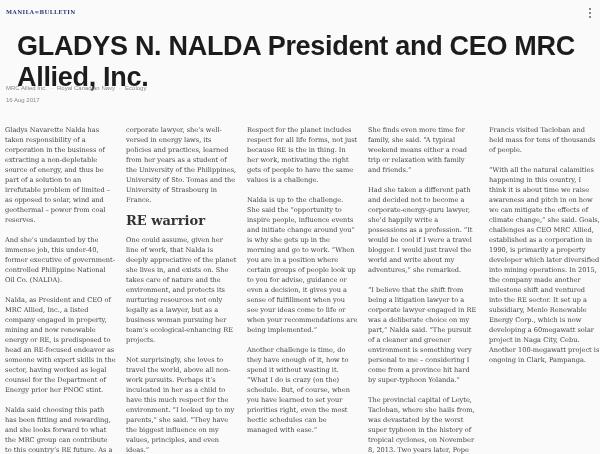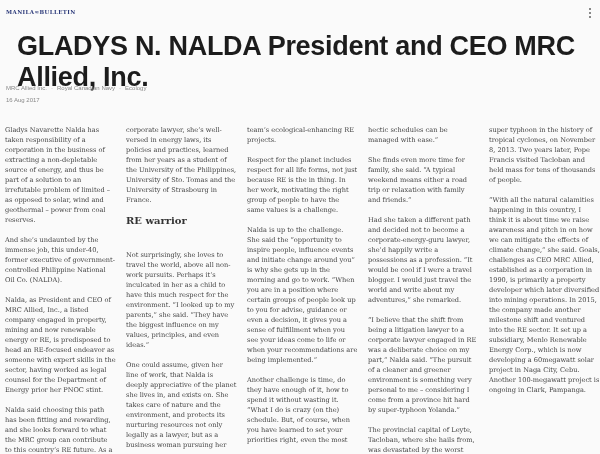--- a/index.html
+++ b/index.html
@@ -38,22 +38,22 @@
     font-size: 6px; color: #888;
   }
   .columns {
     position: absolute; left: 5px; top: 125px; width: 595px; height: 337px;
     column-count: 5; column-gap: 10px; column-fill: auto;
     font-family: "DejaVu Serif", serif; font-size: 6.6px; line-height: 10px;
     color: #444;
   }
   .columns p { margin: 0 0 10px 0; hyphens: auto; }
   .columns h2 {
-    margin: 0 0 23px 0; font-family: "DejaVu Serif", serif; font-weight: bold;
-    font-size: 10px; line-height: 12px; color: #333;
+    margin: 0 0 8px 0; font-family: "DejaVu Serif", serif; font-weight: bold;
+    font-size: 13px; line-height: 12px; color: #333;
   }
 </style>
 </head>
 <body>
 
 <div class="topbar">
   <div class="logo">MANILA≈BULLETIN</div>
   <div class="kebab">
     <span></span>
     <span></span>
@@ -67,23 +67,23 @@
   <span>MRC Allied Inc.</span><span class="sep">·</span><span>Royal Canadian Navy</span><span class="sep">·</span><span>Ecology</span>
 </div>
 <div class="date">16 Aug 2017</div>
 
 <div class="columns">
   <p>Gladys Navarette Nalda has taken responsibility of a corporation in the business of extracting a non-depletable source of energy, and thus be part of a solution to an irrefutable problem of limited – as opposed to solar, wind and geothermal – power from coal reserves.</p>
   <p>And she’s undaunted by the immense job, this under-40, former executive of government-controlled Philippine National Oil Co. (NALDA).</p>
   <p>Nalda, as President and CEO of MRC Allied, Inc., a listed company engaged in property, mining and now renewable energy or RE, is predisposed to head an RE-focused endeavor as someone with expert skills in the sector, having worked as legal counsel for the Department of Energy prior her PNOC stint.</p>
   <p>Nalda said choosing this path has been fitting and rewarding, and she looks forward to what the MRC group can contribute to this country’s RE future. As a corporate lawyer, she’s well-versed in energy laws, its policies and practices, learned from her years as a student of the University of the Philippines, University of Sto. Tomas and the University of Strasbourg in France.</p>
   <h2>RE warrior</h2>
+  <p>One could assume, given her line of work, that Nalda is deeply appreciative of the planet she lives in, and exists on. She takes care of nature and the environment, and protects its nurturing resources not only legally as a lawyer, but as a business woman pursuing her team’s ecological-enhancing RE projects.</p>
   <p>Not surprisingly, she loves to travel the world, above all non-work pursuits. Perhaps it’s inculcated in her as a child to have this much respect for the environment. “I looked up to my parents,” she said. “They have the biggest influence on my values, principles, and even ideas.”</p>
-  <p>One could assume, given her line of work, that Nalda is deeply appreciative of the planet she lives in, and exists on. She takes care of nature and the environment, and protects its nurturing resources not only legally as a lawyer, but as a business woman pursuing her team’s ecological-enhancing RE projects.</p>
-  <p>Respect for the planet includes respect for all life forms, not just because RE is the in thing. In her work, motivating the right group of people to have the same values is a challenge.</p>
+  <p>Respect for the planet includes respect for all life forms, not just because RE is the in thing. In her work, motivating the right gets of people to have the same values is a challenge.</p>
   <p>Nalda is up to the challenge. She said the “opportunity to inspire people, influence events and initiate change around you” is why she gets up in the morning and go to work. “When you are in a position where certain groups of people look up to you for advise, guidance or even a decision, it gives you a sense of fulfillment when you see your ideas come to life or when your recommendations are being implemented.”</p>
   <p>Another challenge is time, do they have enough of it, how to spend it without wasting it. “What I do is crazy (on the) schedule. But, of course, when you have learned to set your priorities right, even the most hectic schedules can be managed with ease.”</p>
   <p>She finds even more time for family, she said. “A typical weekend means either a road trip or relaxation with family and friends.”</p>
   <p>Had she taken a different path and decided not to become a corporate-energy-guru lawyer, she’d happily write a possessions as a profession. “It would be cool if I were a travel blogger. I would just travel the world and write about my adventures,” she remarked.</p>
   <p>“I believe that the shift from being a litigation lawyer to a corporate lawyer engaged in RE was a deliberate choice on my part,” Nalda said. “The pursuit of a cleaner and greener environment is something very personal to me – considering I come from a province hit hard by super-typhoon Yolanda.”</p>
   <p>The provincial capital of Leyte, Tacloban, where she hails from, was devastated by the worst super typhoon in the history of tropical cyclones, on November 8, 2013. Two years later, Pope Francis visited Tacloban and held mass for tens of thousands of people.</p>
   <p>“With all the natural calamities happening in this country, I think it is about time we raise awareness and pitch in on how we can mitigate the effects of climate change,” she said. Goals, challenges as CEO MRC Allied, established as a corporation in 1990, is primarily a property developer which later diversified into mining operations. In 2015, the company made another milestone shift and ventured into the RE sector. It set up a subsidiary, Menlo Renewable Energy Corp., which is now developing a 60megawatt solar project in Naga City, Cebu. Another 100-megawatt project is ongoing in Clark, Pampanga.</p>
 
 </div>
 

